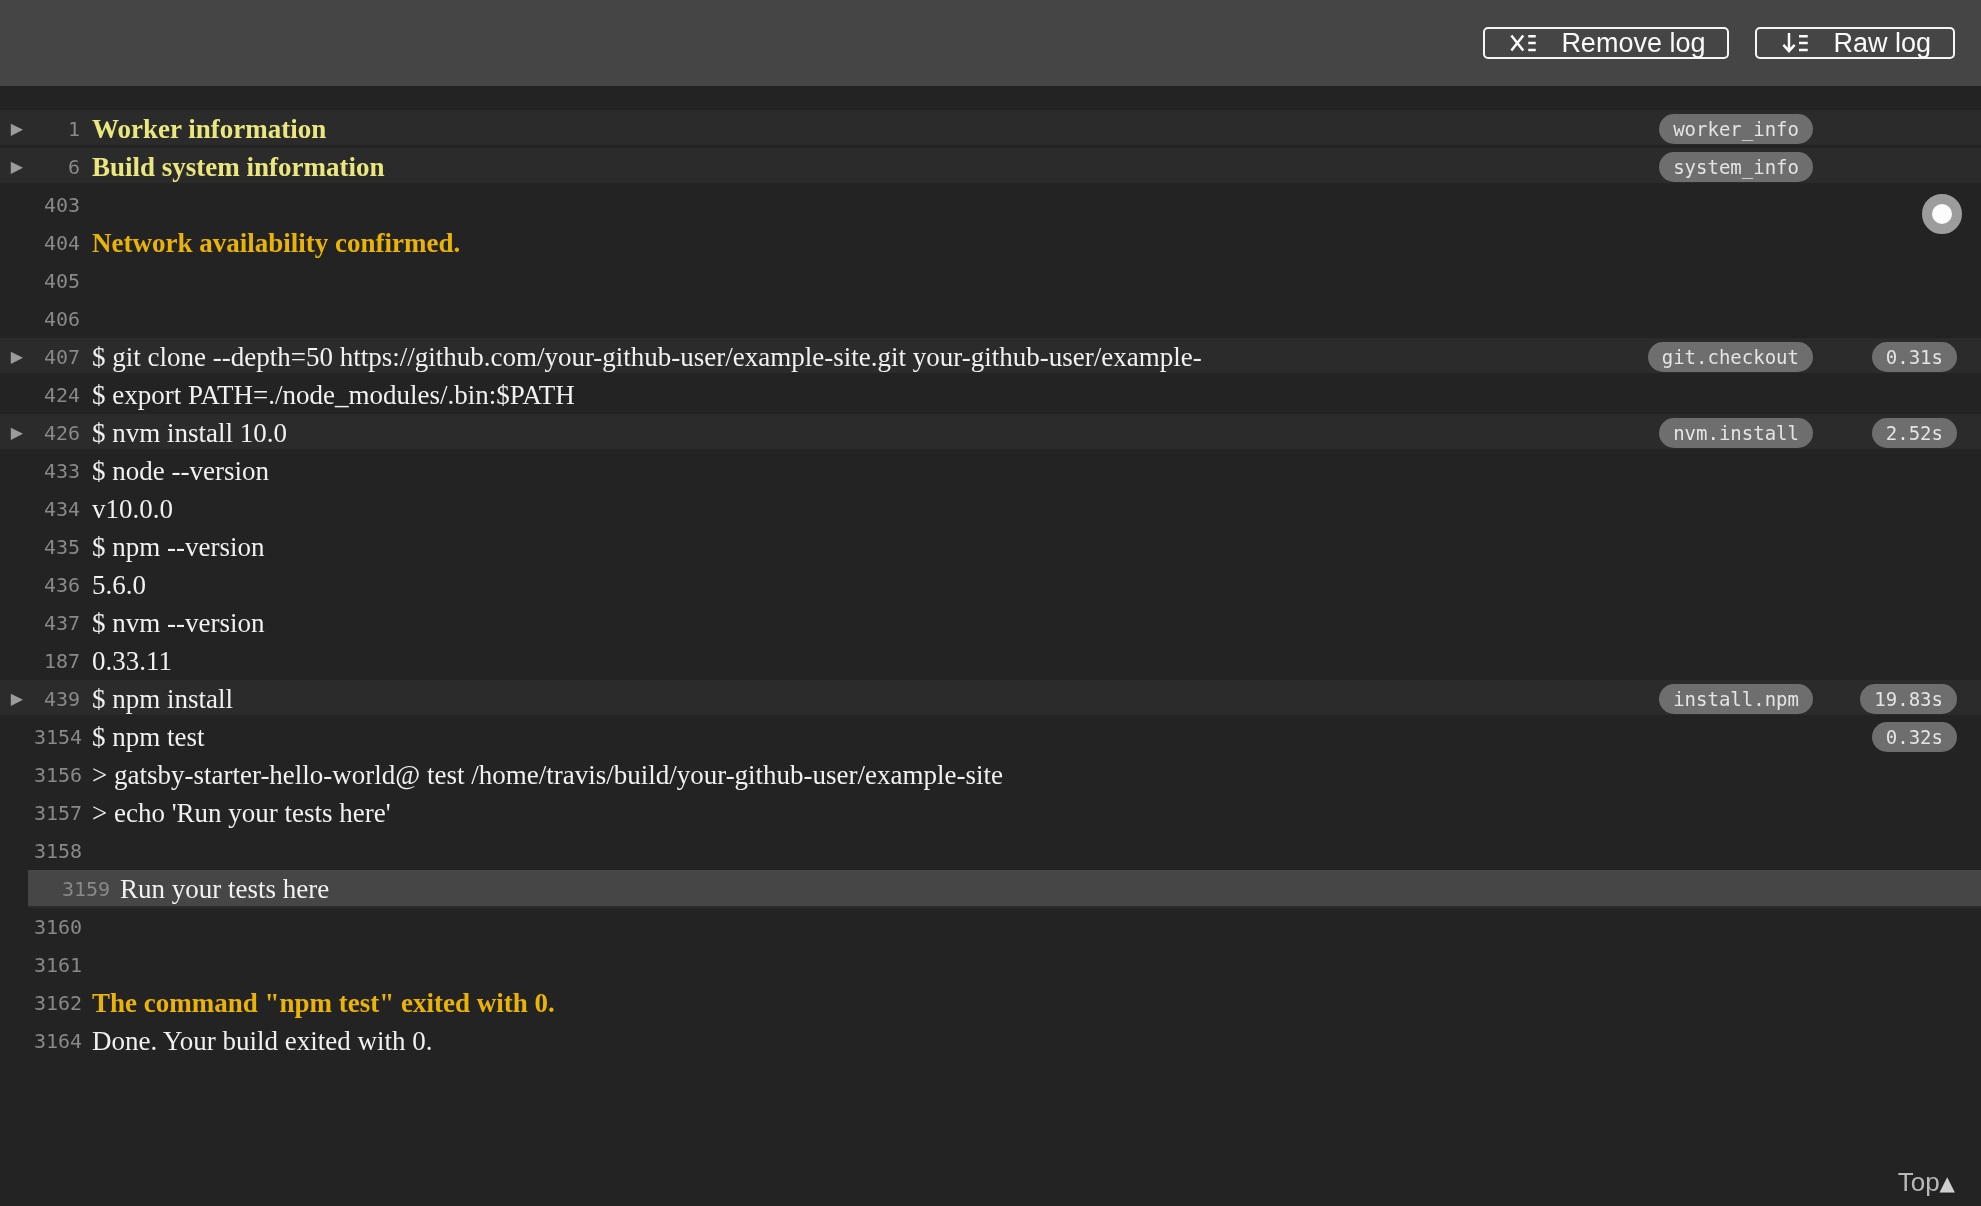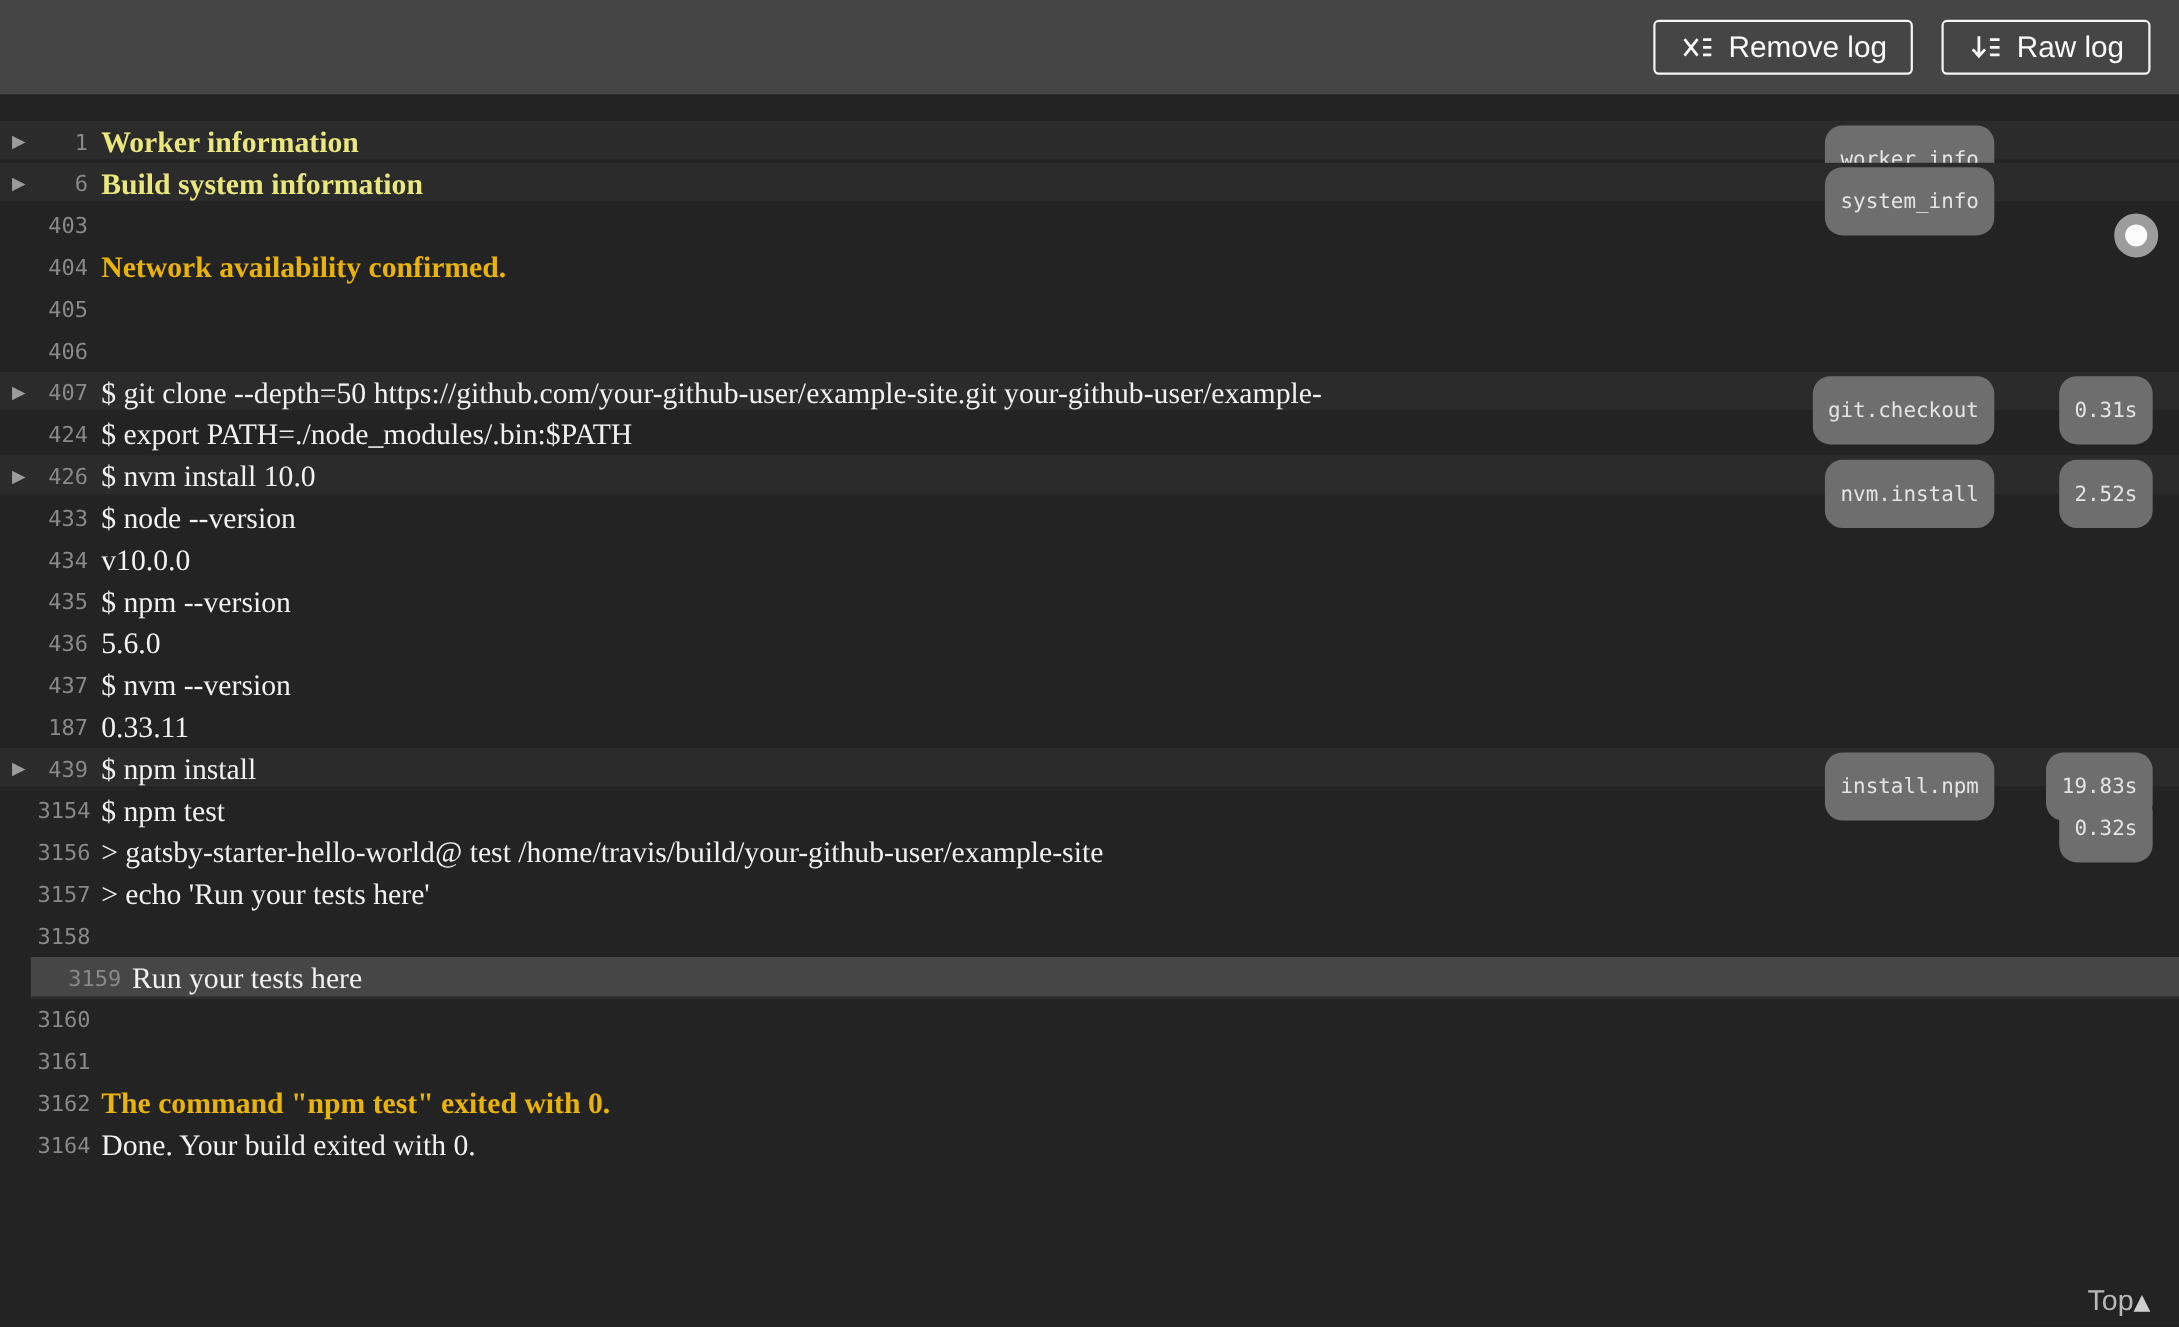--- a/index.html
+++ b/index.html
@@ -8,22 +8,22 @@
     background:#232323;
     font-family:"Liberation Sans", sans-serif;
   }
   
   .toolbar{
     height:86px;background:#454545;
     display:flex;justify-content:flex-end;align-items:center;
     gap:26px;padding-right:26px;box-sizing:border-box;
   }
   .btn{
-    display:flex;align-items:center;gap:14px;
-    height:50px;padding:0 22px;
+    display:flex;align-items:center;gap:24px;
+    height:32px;padding:0 22px;
     background:transparent;border:2px solid #f5f5f5;border-radius:5px;
     color:#fafafa;font-size:27px;font-family:"Liberation Sans",sans-serif;
     cursor:pointer;
   }
   .btn svg{display:block;}
   
   .log{
     position:relative;width:100%;height:1120px;
     background:#232323;padding-top:24px;box-sizing:border-box;
     font-family:"DejaVu Sans Mono", monospace;
@@ -46,21 +46,21 @@
   }
   .text{
     margin-left:12px;flex:1;overflow:hidden;
     color:#f1f1f1;font-size:27px;font-family:Liberation Serif, serif;
   }
   .row.yellow .text{color:#e9e77d;font-weight:bold;}
   .row.green  .text{color:#eab308;font-weight:bold;}
   .badge{
     position:absolute;top:4px;height:30px;line-height:30px;
     background:#6e6e6e;color:#e4e4e4;border-radius:16px;
-    padding:16px 14px;font-size:19px;font-family:"DejaVu Sans Mono",monospace;
+    padding:0 14px;font-size:19px;font-family:"DejaVu Sans Mono",monospace;
   }
   .name-badge{right:168px;}
   .time-badge{right:24px;}
   
   .scroll-marker{
     position:absolute;left:1922px;top:108px;
     width:40px;height:40px;border-radius:50%;
     background:#fcfcfc;border:10px solid #9c9c9c;box-sizing:border-box;
     cursor:pointer;
   }

